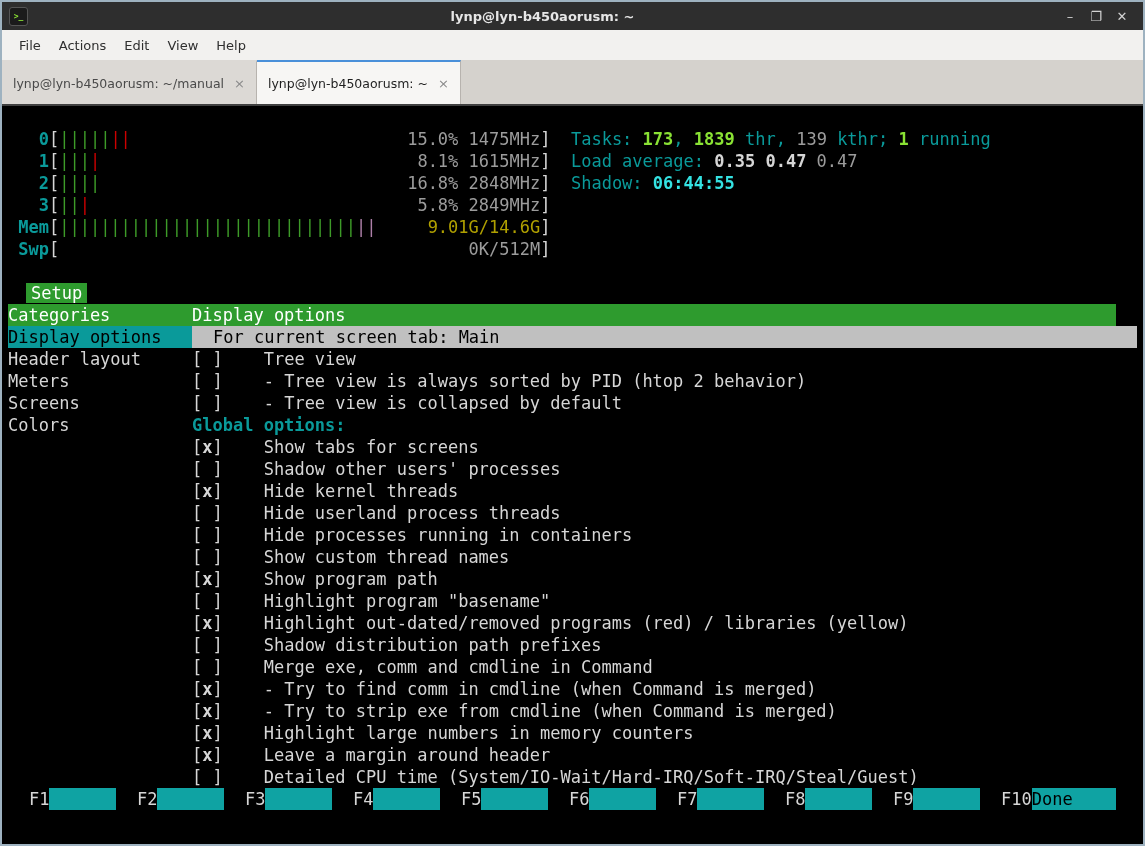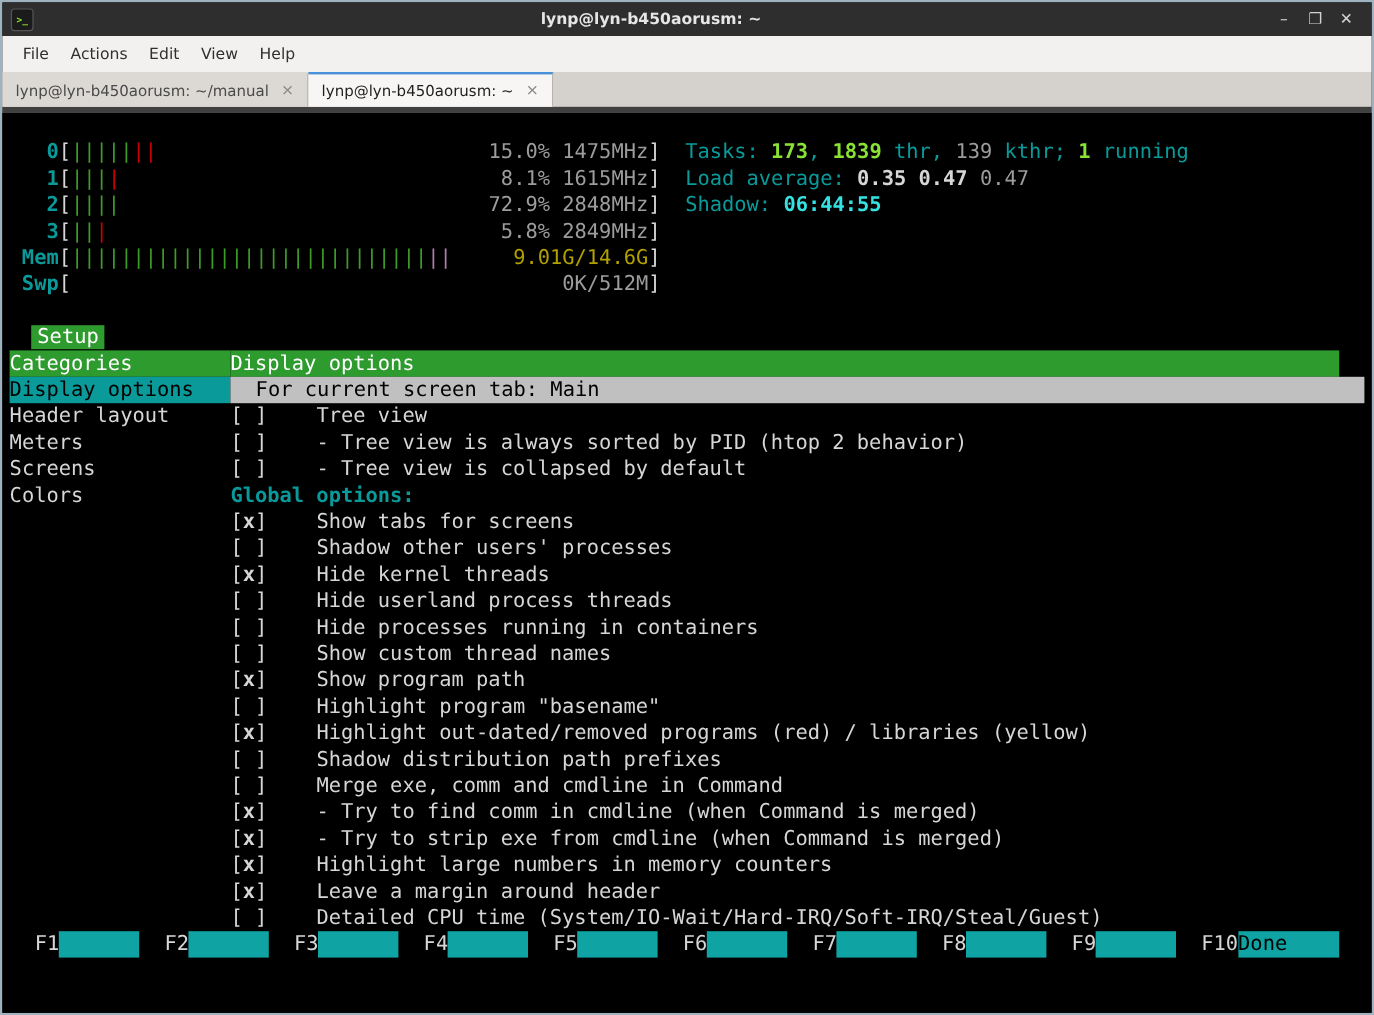--- a/index.html
+++ b/index.html
@@ -7,21 +7,21 @@
   
   .titlebar{height:28px;background:#2e2e2e;display:flex;align-items:center;flex:0 0 auto;}
   .win-icon{width:17px;height:17px;margin-left:7px;background:#1b1b1b;border:1px solid #555;border-radius:3px;color:#8ae234;font:bold 8px "DejaVu Sans Mono",monospace;display:flex;align-items:center;justify-content:center;}
   .title{flex:1;text-align:center;color:#e6e6e6;font-weight:bold;font-size:13px;}
   .win-btns{display:flex;margin-right:8px;}
   .win-btn{width:26px;text-align:center;color:#d2d2d2;font-size:13px;}
   
   .menubar{height:30px;background:#f2f1ef;display:flex;align-items:center;padding-left:8px;flex:0 0 auto;}
   .menu-item{padding:3px 9px;font-size:13px;color:#2f2f2f;}
   
-  .tabbar{height:34px;background:#d5d2cd;display:flex;align-items:stretch;flex:0 0 auto;border-bottom:5px solid #404040;box-sizing:border-box;}
+  .tabbar{height:46px;background:#d5d2cd;display:flex;align-items:stretch;flex:0 0 auto;border-bottom:2px solid #404040;box-sizing:border-box;}
   .tab{display:flex;align-items:center;padding:0 11px;font-size:12.5px;color:#4a4a4a;background:#dcd9d5;border-right:1px solid #b7b3ae;border-top:2px solid transparent;box-sizing:border-box;}
   .tab.active{background:#f7f6f4;color:#1f1f1f;border-top:2px solid #4a90d9;}
   .tab-close{margin-left:10px;color:#8a8a8a;font-size:13px;}
   
   .terminal{flex:1;background:#000;padding:22px 0 0 6px;font-family:"DejaVu Sans Mono",monospace;font-size:17px;line-height:22px;overflow:hidden;color:#d6d6d6;}
   .trow{height:22px;white-space:pre;}
   .c-teal{color:#0a9a9a;margin-top:24px;}
   .c-tealb{color:#34e2e2;font-weight:bold;}
   .c-greenb{color:#8ae234;font-weight:bold;}
   .c-gray{color:#9c9c9c;}
@@ -83,21 +83,21 @@
         <span class="tab-close">×</span>
       </div>
   </div>
 
   <div class="terminal">
 
     <div class="trow"><span class="m-label">0</span><span class="c-white">[</span><span class="m-inner"><span class="bar-g">|||||</span><span class="bar-r">||</span><span class="m-val c-gray">15.0% 1475MHz</span></span><span class="c-white">]</span><span class="stat"><span class="c-teal">Tasks: </span><span class="c-greenb">173</span><span class="c-teal">, </span><span class="c-greenb">1839</span><span class="c-teal"> thr, </span><span class="c-gray">139</span><span class="c-teal"> kthr; </span><span class="c-greenb">1</span><span class="c-teal"> running</span></span></div>
 
     <div class="trow"><span class="m-label">1</span><span class="c-white">[</span><span class="m-inner"><span class="bar-g">|||</span><span class="bar-r">|</span><span class="m-val c-gray">8.1% 1615MHz</span></span><span class="c-white">]</span><span class="stat"><span class="c-teal">Load average: </span><span class="c-white b">0.35 </span><span class="c-white b">0.47 </span><span class="c-gray">0.47</span></span></div>
 
-    <div class="trow"><span class="m-label">2</span><span class="c-white">[</span><span class="m-inner"><span class="bar-g">||||</span><span class="bar-r"></span><span class="m-val c-gray">72.9% 2848MHz</span></span><span class="c-white">]</span><span class="stat"><span class="c-teal">Shadow: </span><span class="c-tealb">06:44:55</span></span></div>
+    <div class="trow"><span class="m-label">2</span><span class="c-white">[</span><span class="m-inner"><span class="bar-g">||||</span><span class="bar-r"></span><span class="m-val c-gray">16.8% 2848MHz</span></span><span class="c-white">]</span><span class="stat"><span class="c-teal">Shadow: </span><span class="c-tealb">06:44:55</span></span></div>
 
     <div class="trow"><span class="m-label">3</span><span class="c-white">[</span><span class="m-inner"><span class="bar-g">||</span><span class="bar-r">|</span><span class="m-val c-gray">5.8% 2849MHz</span></span><span class="c-white">]</span></div>
 
     <div class="trow"><span class="m-label">Mem</span><span class="c-white">[</span><span class="m-inner"><span class="bar-g">|||||||||||||||||||||||||||||</span><span class="bar-m">||</span><span class="m-val c-yellow">9.01G/14.6G</span></span><span class="c-white">]</span></div>
 
     <div class="trow"><span class="m-label">Swp</span><span class="c-white">[</span><span class="m-inner"><span class="m-val c-gray">0K/512M</span></span><span class="c-white">]</span></div>
 
     <div class="trow"></div>
 
     <div class="trow"><span class="setup-badge hdr-green">Setup</span></div>

